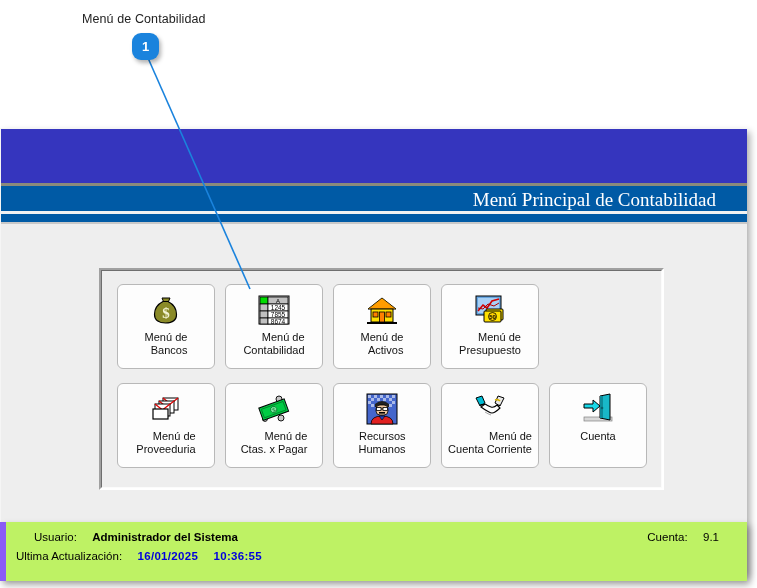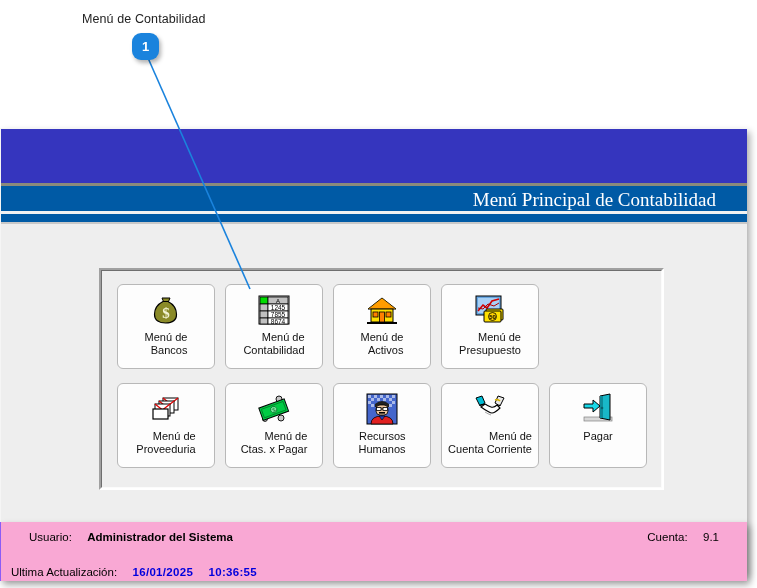--- a/index.html
+++ b/index.html
@@ -147,26 +147,26 @@
     line-height: 13px;
     white-space: pre-line;
   }
   .menu-btn.empty { visibility: hidden; }
 
   
   .statusbar {
     position: absolute;
     left: 0px; top: 522px;
     width: 747px; height: 59px;
-    background: #f9a8d4;
-    border-left: 1px solid #8b5cf6;
+    background: #bef264;
+    border-left: 6px solid #8b5cf6;
     box-shadow: 3px 4px 7px rgba(0,0,0,0.33);
   }
   .sb-row1 { position: absolute; left: 28px; top: 9px; font-size: 11.5px; color: #000; white-space: nowrap; }
-  .sb-row2 { position: absolute; left: 10px; top: 44px; font-size: 11.5px; color: #000; white-space: nowrap; }
+  .sb-row2 { position: absolute; left: 10px; top: 28px; font-size: 11.5px; color: #000; white-space: nowrap; }
   .sb-bold { font-weight: bold; }
   .sb-blue { color: #0000dd; font-weight: bold; letter-spacing: 0.3px; }
   .sb-ver { position: absolute; right: 28px; top: 9px; font-size: 11.5px; color: #000; white-space: nowrap; }
   .sb-gap { display: inline-block; width: 9px; }
 </style>
 </head>
 <body>
 
 <div id="root">
 
@@ -353,21 +353,21 @@
           <div class="menu-btn">
             <span class="icon-box">
               <svg width="34" height="32" viewBox="0 0 34 32">
                 <rect x="3" y="24" width="28" height="4" fill="#d8d8d8" stroke="#808080" stroke-width="0.7"></rect>
                 <path d="M19 3 l10 -2 l0 26 l-10 -2 z" fill="#18b8c8" stroke="#000" stroke-width="1"></path>
                 <rect x="19" y="3" width="3" height="22" fill="#0d8a98"></rect>
                 <circle cx="21" cy="15" r="1.3" fill="#0a5f6a"></circle>
                 <path d="M3 11 l9 0 l0 -4 l7 6 l-7 6 l0 -4 l-9 0 z" fill="#18d8e8" stroke="#000" stroke-width="1"></path>
               </svg>
             </span>
-            <span class="btn-label">Pagar</span>
+            <span class="btn-label">Cuenta</span>
           </div>
 
         </div>
       </div>
     </div>
   </div>
 
   <div class="statusbar">
     <div class="sb-row1">
       <span>Usuario:</span>

